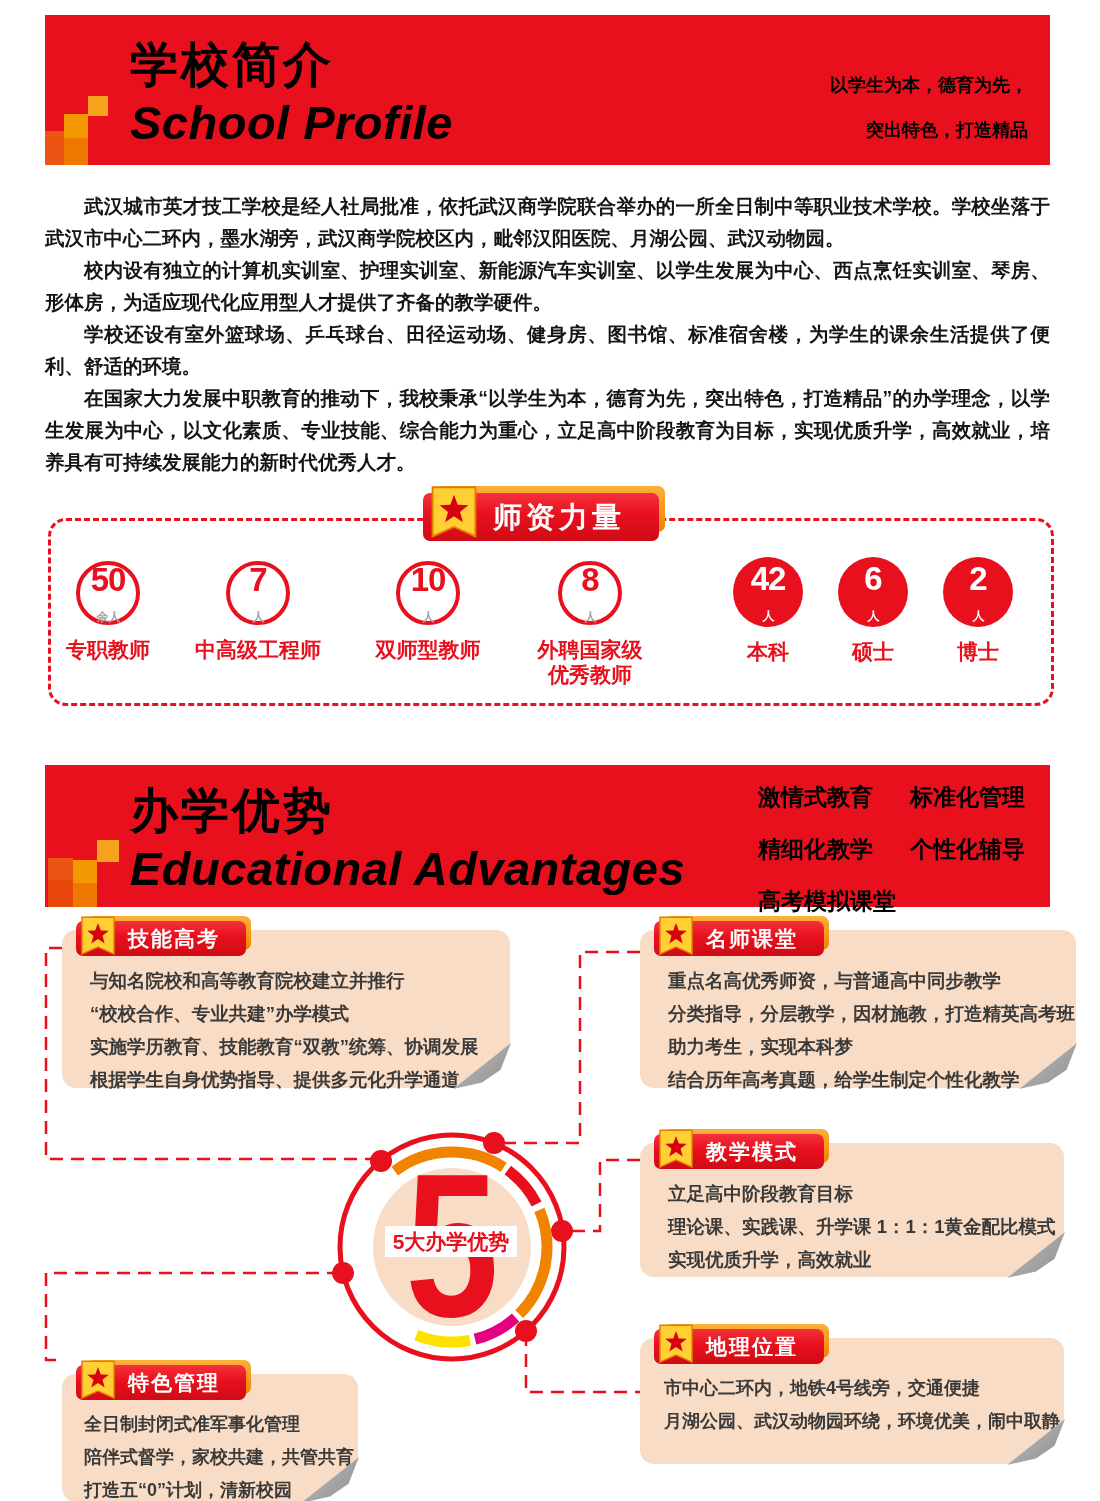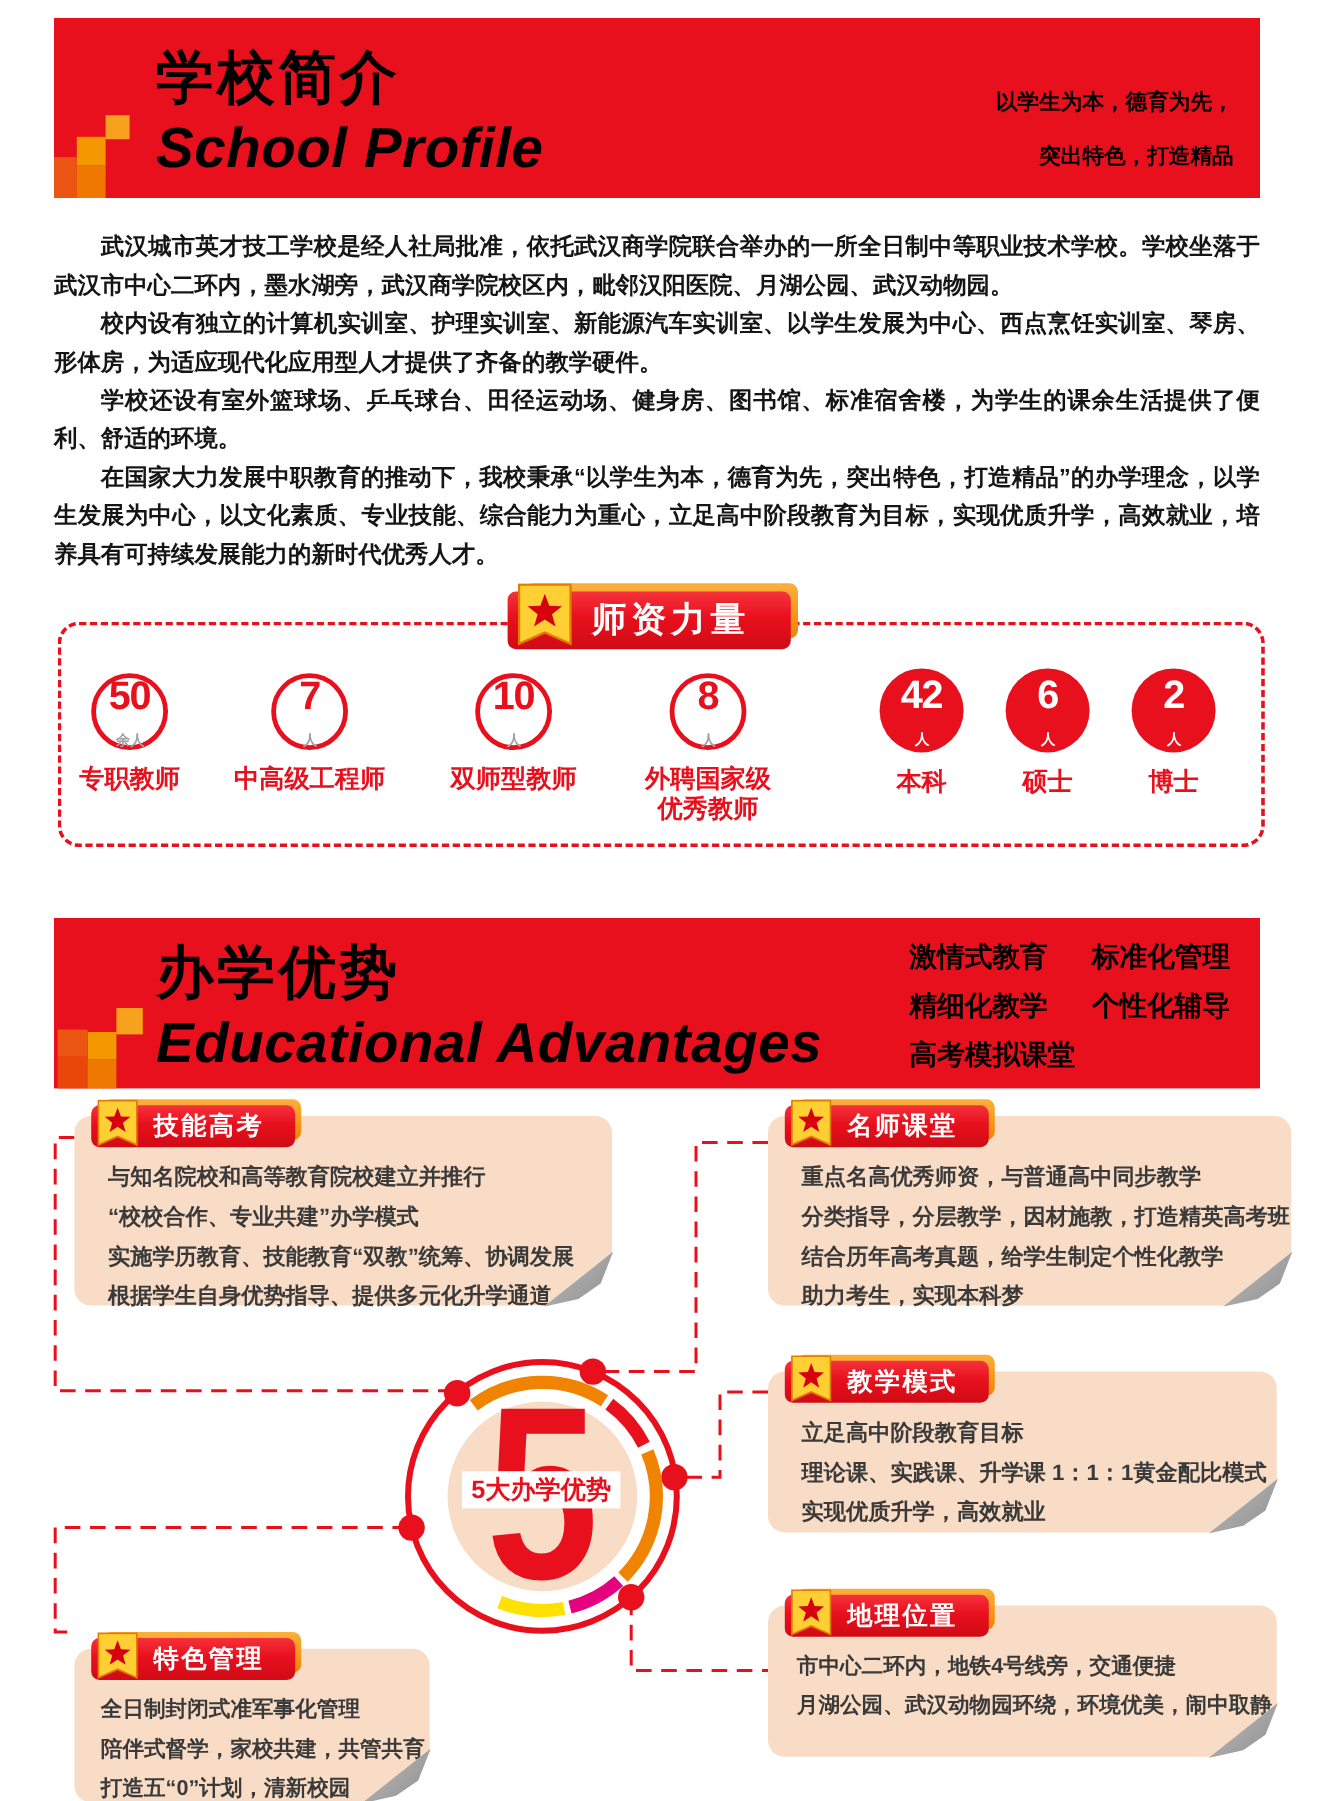--- a/index.html
+++ b/index.html
@@ -8,21 +8,21 @@
 
   
   .banner{position:absolute;left:45px;width:1005px;background:#e8101d;color:#000000;}
   .banner1{top:15px;height:150px;}
   .banner2{top:765px;height:142px;}
   .banner .cn-title{position:absolute;left:85px;top:18px;font-size:48px;font-weight:900;letter-spacing:3px;}
   .banner .en-title{position:absolute;left:85px;top:80px;font-size:47px;font-weight:700;font-style:italic;letter-spacing:0.5px;}
   .banner2 .cn-title{top:14px;}
   .banner2 .en-title{top:76px;}
   .tagline{position:absolute;right:22px;top:48px;text-align:right;font-size:18px;font-weight:700;line-height:45px;}
-  .tags{position:absolute;left:713px;top:20px;display:grid;grid-template-columns:152px auto;row-gap:17px;font-size:23px;font-weight:700;line-height:24px;}
+  .tags{position:absolute;left:713px;top:20px;display:grid;grid-template-columns:152px auto;row-gap:28px;font-size:23px;font-weight:700;line-height:24px;}
   .tile{position:absolute;}
 
   
   .intro{position:absolute;left:45px;top:190px;width:1005px;font-size:19.5px;line-height:32px;color:#151515;font-weight:600;text-align:justify;}
   .intro p{margin:0;text-indent:2em;}
 
   
   .faculty{position:absolute;left:48px;top:518px;width:1000px;height:182px;border:3px dashed #e8101d;border-radius:18px;}
   .stat{position:absolute;top:40px;width:140px;display:flex;flex-direction:column;align-items:center;}
   .stat-circle{width:64px;height:64px;border-radius:50%;display:flex;align-items:center;justify-content:center;box-sizing:border-box;flex-direction:column;}
@@ -220,22 +220,22 @@
       <span class="back"></span>
       <span class="face">名师课堂</span>
       <svg width="34" height="44" viewBox="0 0 36 46">
         <path d="M1,1 H35 V40 L18,32.5 L1,40 Z" fill="#ffcf33" stroke="#e37d00" stroke-width="1.5"></path>
         <path d="M18,7 L20.94,14.95 L29.4,15.3 L22.76,20.55 L25.1,28.7 L18,24 L10.9,28.7 L13.24,20.55 L6.6,15.3 L15.06,14.95 Z" fill="#d7000f"></path>
       </svg>
     </div>
     <div class="card-body">
       <div>重点名高优秀师资，与普通高中同步教学</div>
       <div>分类指导，分层教学，因材施教，打造精英高考班</div>
+      <div>助力考生，实现本科梦</div>
       <div>结合历年高考真题，给学生制定个性化教学</div>
-      <div>助力考生，实现本科梦</div>
     </div>
     <div class="curl-white"></div>
     <div class="curl-gray"></div>
   </div>
 
   <div class="card" style="left:640px;top:1143px;width:424px;height:134px;">
     <div class="badge sm">
       <span class="back"></span>
       <span class="face">教学模式</span>
       <svg width="34" height="44" viewBox="0 0 36 46">

